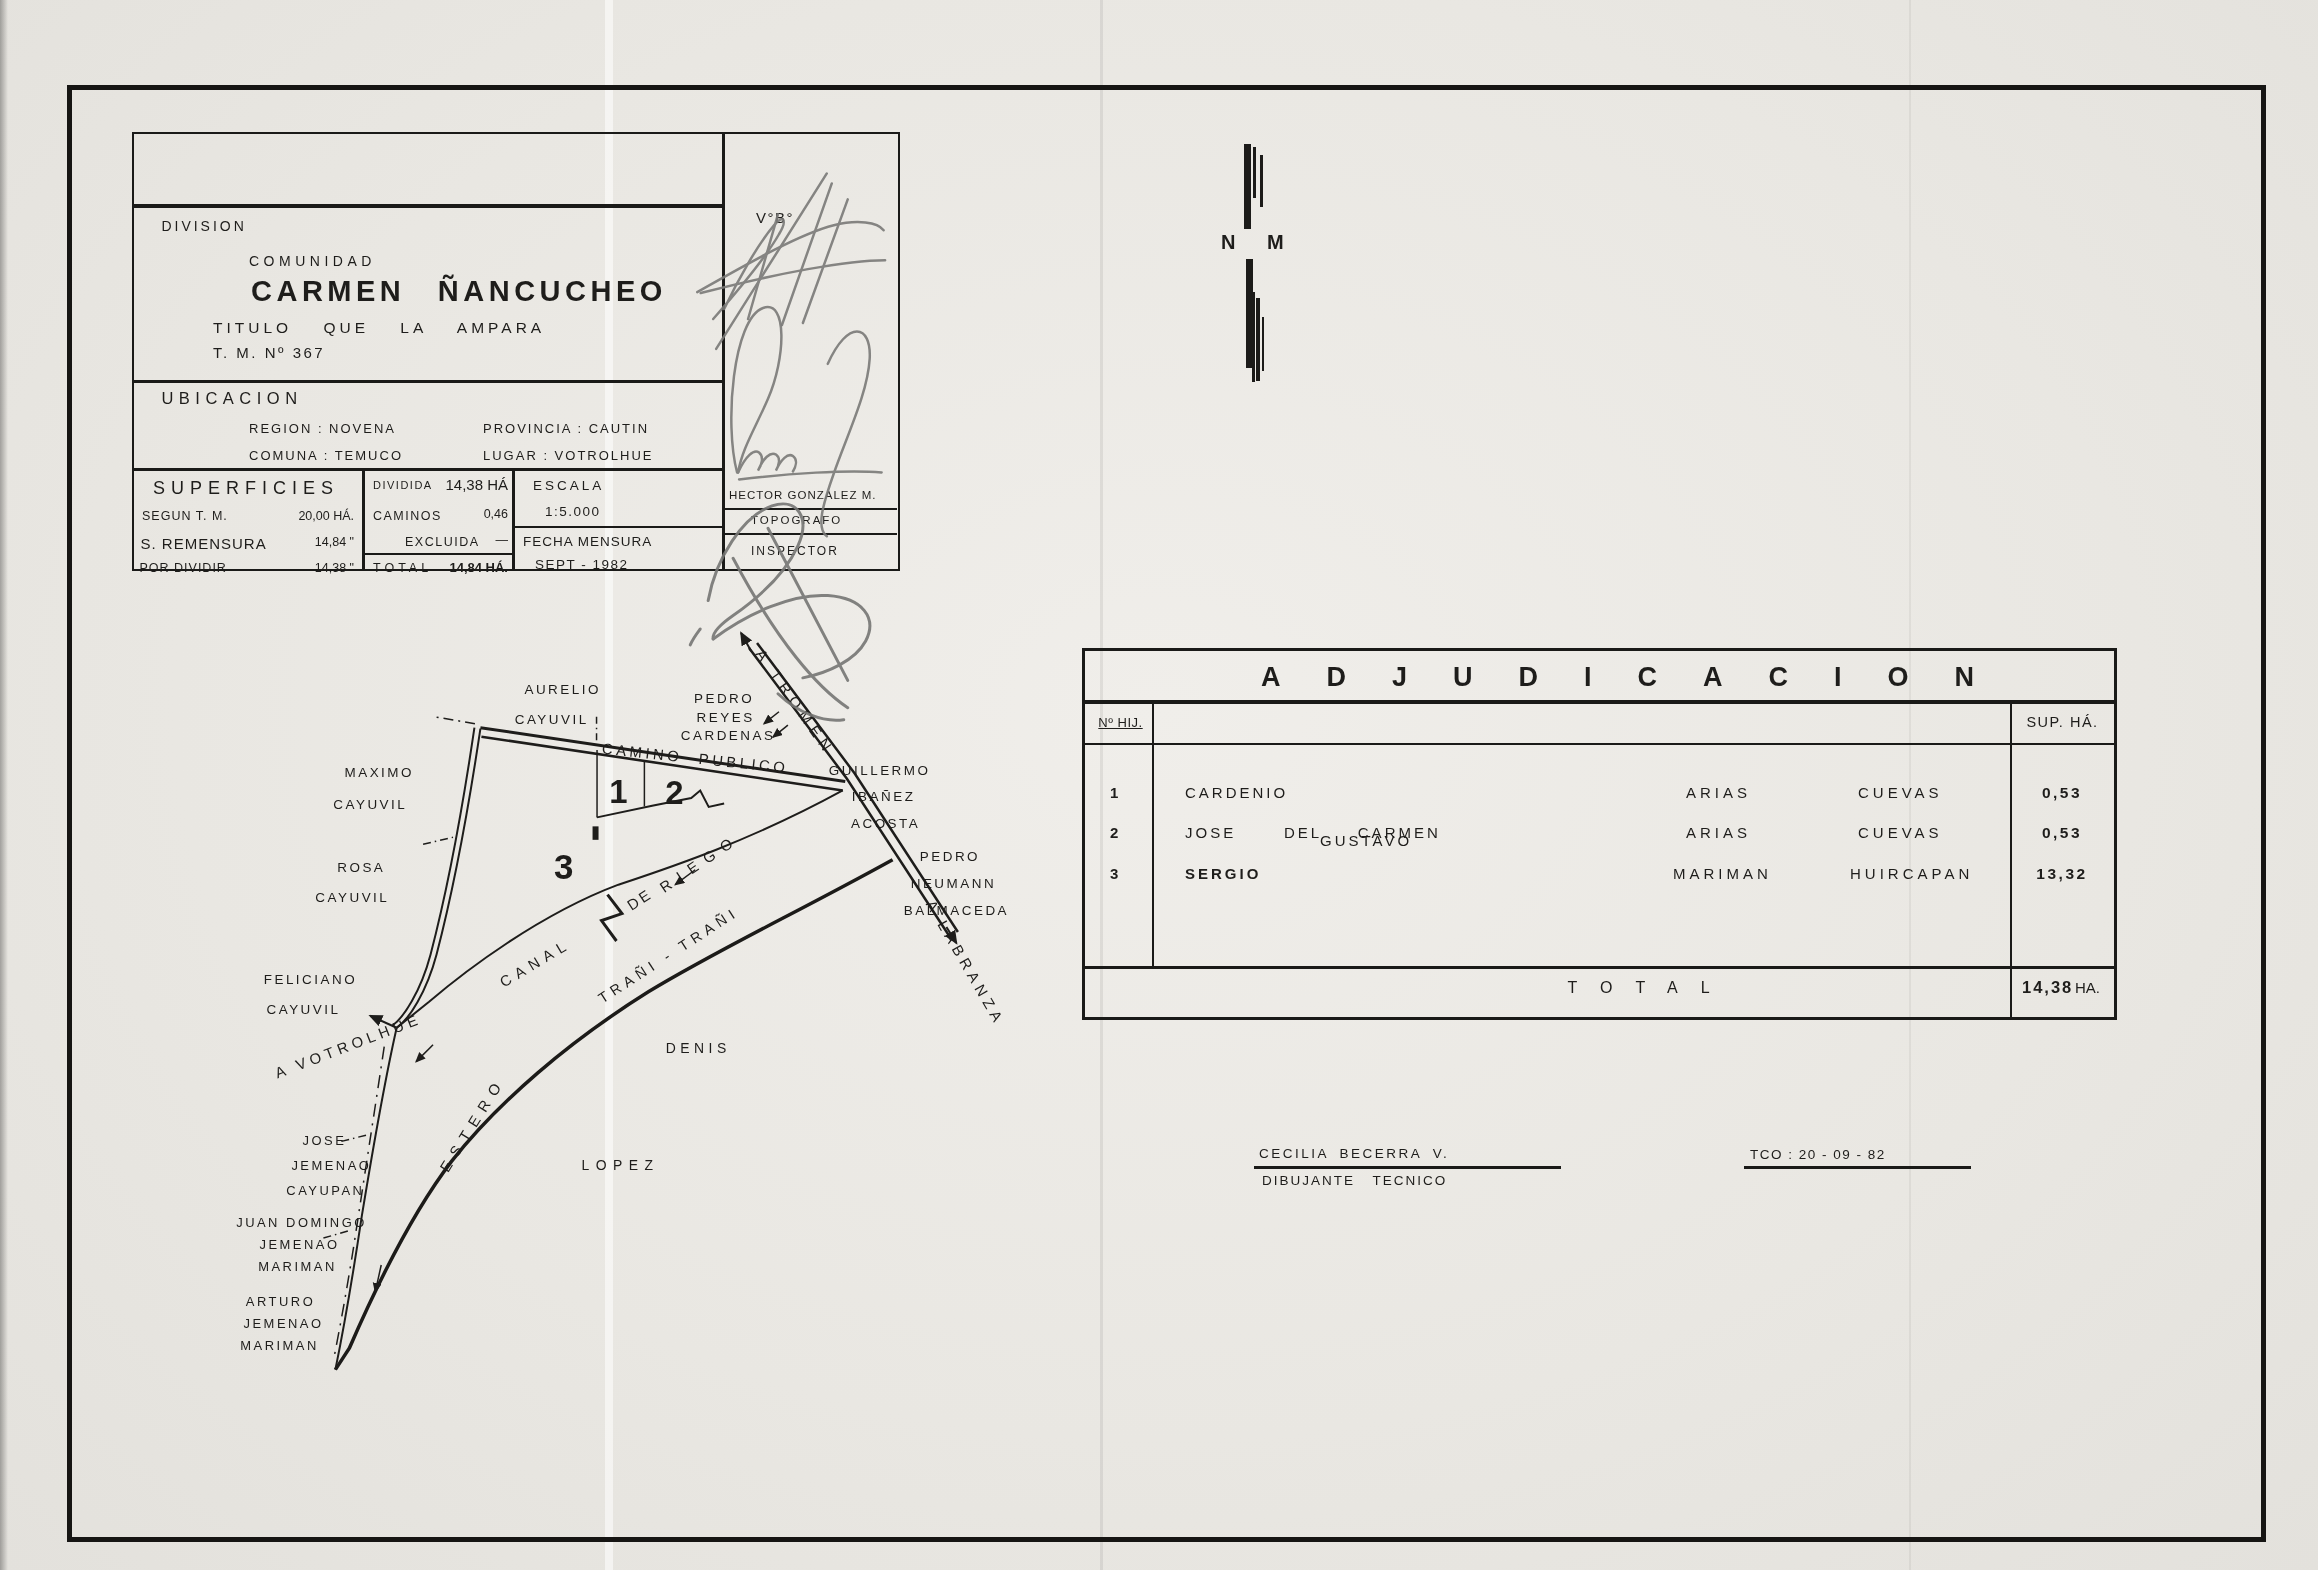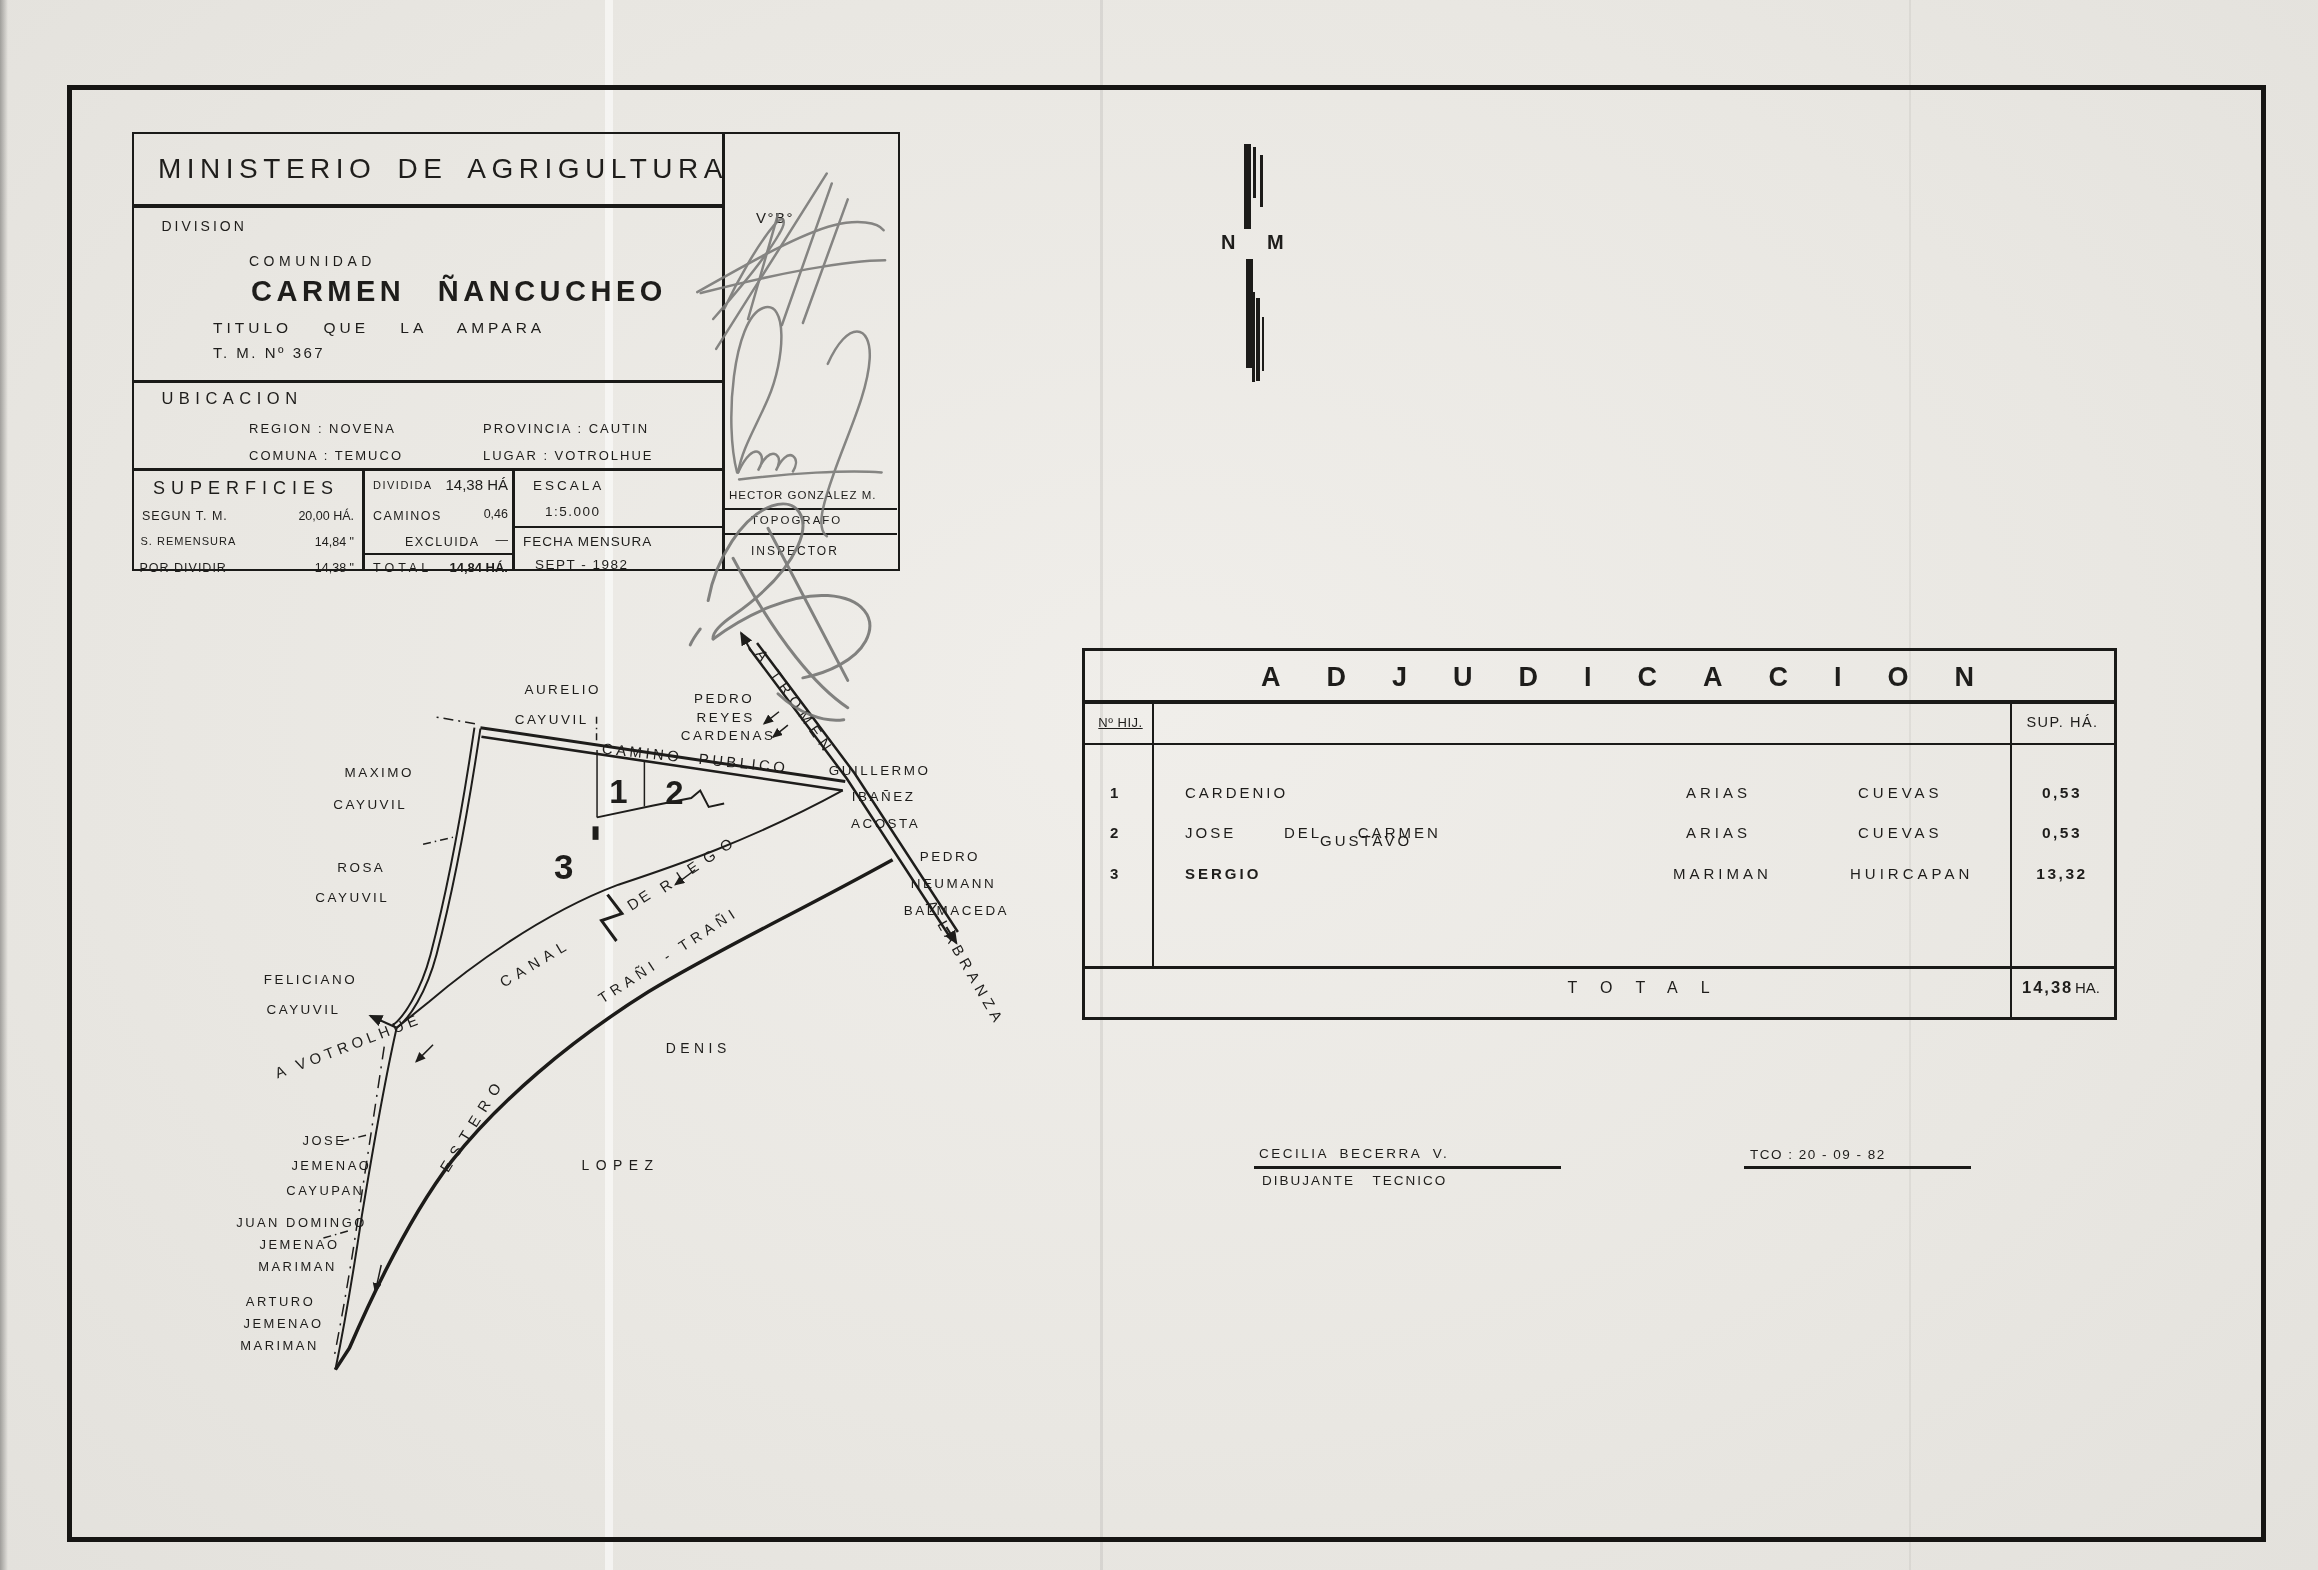--- a/index.html
+++ b/index.html
@@ -36,21 +36,20 @@
 <div class="page">
 
   <div class="crease" style="left:0;width:8px;background:linear-gradient(90deg,rgba(0,0,0,.30),rgba(0,0,0,0));"></div>
   <div class="crease" style="left:605px;width:8px;background:rgba(255,255,255,.55);"></div>
   <div class="crease" style="left:1100px;width:2.5px;background:rgba(0,0,0,.07);"></div>
   <div class="crease" style="left:1909px;width:2px;background:rgba(0,0,0,.05);"></div>
 
   <div class="frame"></div>
 
   <section class="tblock">
-    <span class="tx" style="left:24px;top:19px;font-size:28px;letter-spacing:5.5px;word-spacing:8px;">MINISTERIO DE AGRIGULTURA</span>
     <div class="hl" style="left:0;top:70px;width:588px;height:4px;"></div>
 
     <span class="tx" style="left:27.4px;top:84px;font-size:14px;letter-spacing:3px;">DIVISION</span>
     <span class="tx" style="left:115px;top:119px;font-size:14px;letter-spacing:4.5px;">COMUNIDAD</span>
     <span class="tx b" style="left:117px;top:141px;font-size:29px;letter-spacing:4.5px;word-spacing:20px;">CARMEN ÑANCUCHEO</span>
     <span class="tx" style="left:79px;top:185px;font-size:15.5px;letter-spacing:4px;word-spacing:23px;">TITULO QUE LA AMPARA</span>
     <span class="tx" style="left:79px;top:210px;font-size:15px;letter-spacing:2.5px;">T. M. Nº 367</span>
 
     <div class="hl" style="left:0;top:246px;width:588px;height:2.5px;"></div>
 
@@ -61,21 +60,21 @@
     <span class="tx" style="left:349px;top:314px;font-size:13px;letter-spacing:2px;">LUGAR : VOTROLHUE</span>
 
     <div class="hl" style="left:0;top:334px;width:588px;height:3px;"></div>
     <div class="vl" style="left:228px;top:334px;width:2.5px;height:101px;"></div>
     <div class="vl" style="left:378px;top:334px;width:2.5px;height:101px;"></div>
     <div class="vl" style="left:588px;top:0;width:3px;height:435px;"></div>
 
     <span class="tx" style="left:19px;top:344px;font-size:18px;letter-spacing:6px;">SUPERFICIES</span>
     <span class="tx" style="left:8px;top:375px;font-size:12.5px;letter-spacing:1px;">SEGUN  T. M.</span>
     <span class="tx sup-val" style="left:140px;top:375px;width:80px;font-size:12.5px;">20,00 HÁ.</span>
-    <span class="tx" style="left:6.5px;top:401px;font-size:11px;letter-spacing:1px;">S. REMENSURA</span>
+    <span class="tx" style="left:6.5px;top:401px;font-size:15px;letter-spacing:1px;">S. REMENSURA</span>
     <span class="tx sup-val" style="left:140px;top:401px;width:80px;font-size:12.5px;">14,84 "</span>
     <span class="tx" style="left:5.5px;top:427px;font-size:12.5px;letter-spacing:1px;">POR  DIVIDIR</span>
     <span class="tx sup-val" style="left:140px;top:427px;width:80px;font-size:12.5px;">14,38 "</span>
 
     <span class="tx" style="left:239px;top:345px;font-size:11px;letter-spacing:1.5px;">DIVIDIDA</span>
     <span class="tx sup-val" style="left:299px;top:342px;width:75px;font-size:15px;">14,38 HÁ</span>
     <span class="tx" style="left:239px;top:375px;font-size:12.5px;letter-spacing:1.5px;">CAMINOS</span>
     <span class="tx sup-val" style="left:299px;top:373px;width:75px;font-size:12.5px;">0,46</span>
     <span class="tx" style="left:239px;top:401px;font-size:12.5px;letter-spacing:1.5px;margin-left:32px;">EXCLUIDA</span>
     <span class="tx sup-val" style="left:299px;top:399px;width:75px;font-size:12.5px;">—</span>

